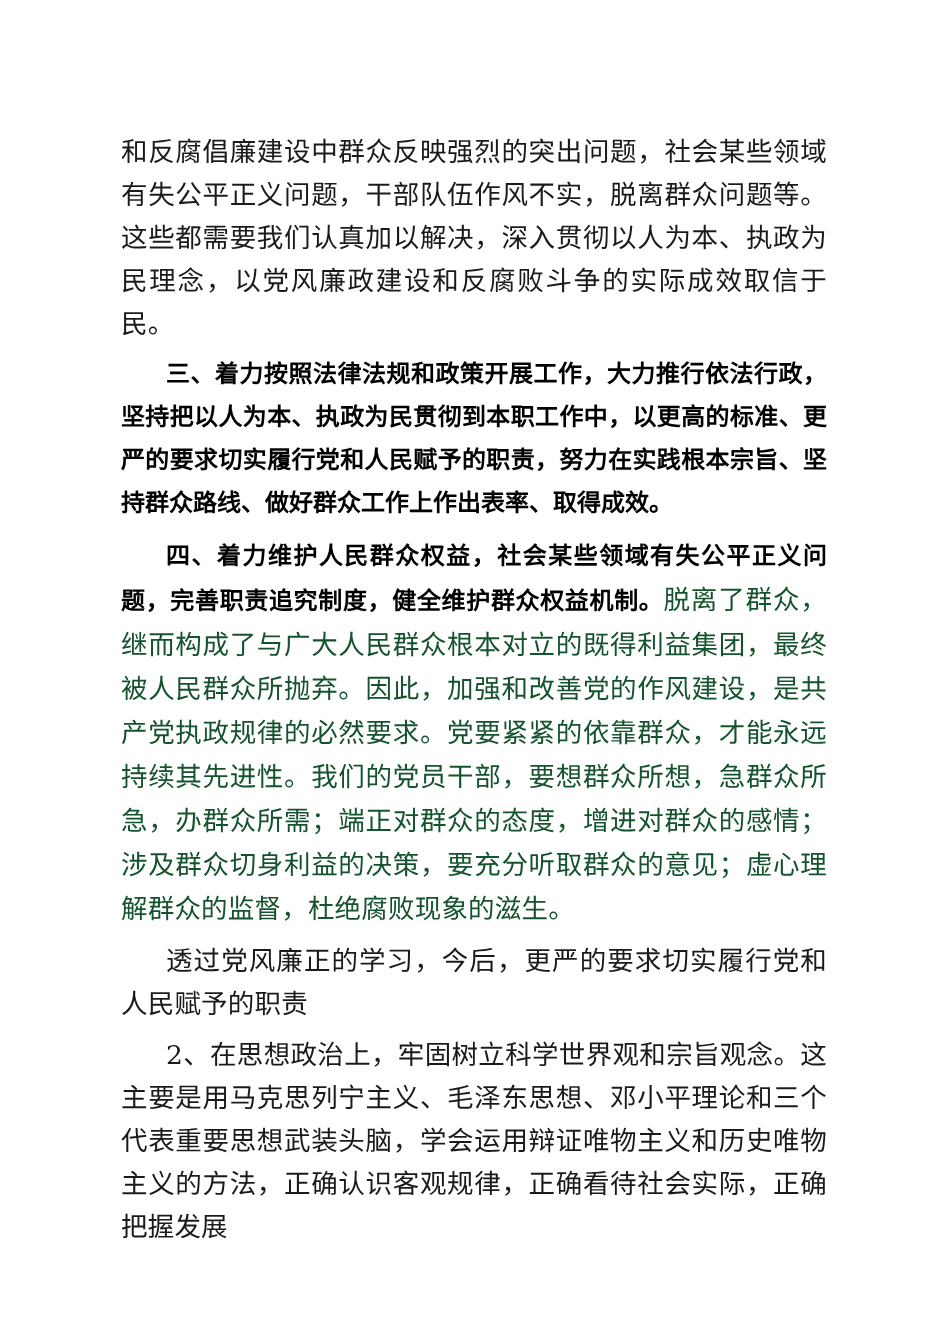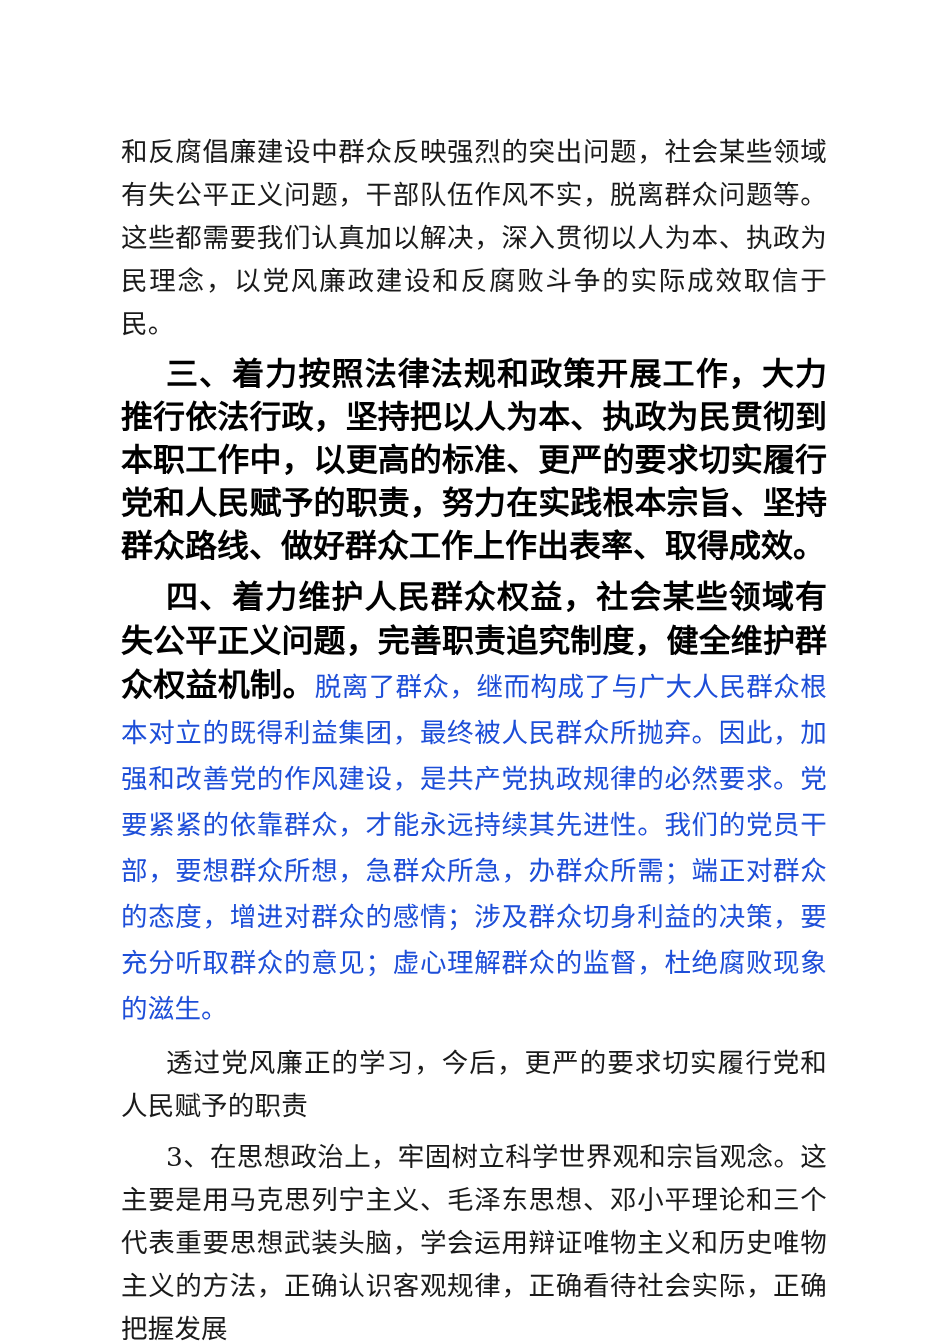--- a/index.html
+++ b/index.html
@@ -46,45 +46,45 @@
   }
 
   .para.no-indent {
     text-indent: 0;
   }
 
   
   .bold-run {
     font-family: "DejaVu Sans", "Liberation Sans", sans-serif;
     font-weight: 700;
-    font-size: 32px;
+    font-size: 24px;
     letter-spacing: 0;
     color: #000000;
   }
 
   
   .reg-run {
-    font-family: Liberation Mono, monospace;
+    font-family: Liberation Serif, serif;
     font-weight: 400;
-    color: #1d4ed8;
+    color: #14532d;
   }
 
   
   .para + .para { margin-top: 0; }
 </style>
 </head>
 <body>
 
 <div class="page">
   <div class="doc-body">
 
     <p class="para no-indent">和反腐倡廉建设中群众反映强烈的突出问题，社会某些领域有失公平正义问题，干部队伍作风不实，脱离群众问题等。这些都需要我们认真加以解决，深入贯彻以人为本、执政为民理念，以党风廉政建设和反腐败斗争的实际成效取信于民。</p>
 
     <p class="para indent bold-run">三、着力按照法律法规和政策开展工作，大力推行依法行政，坚持把以人为本、执政为民贯彻到本职工作中，以更高的标准、更严的要求切实履行党和人民赋予的职责，努力在实践根本宗旨、坚持群众路线、做好群众工作上作出表率、取得成效。</p>
 
     <p class="para indent"><span class="bold-run">四、着力维护人民群众权益，社会某些领域有失公平正义问题，完善职责追究制度，健全维护群众权益机制。</span><span class="reg-run">脱离了群众，继而构成了与广大人民群众根本对立的既得利益集团，最终被人民群众所抛弃。因此，加强和改善党的作风建设，是共产党执政规律的必然要求。党要紧紧的依靠群众，才能永远持续其先进性。我们的党员干部，要想群众所想，急群众所急，办群众所需；端正对群众的态度，增进对群众的感情；涉及群众切身利益的决策，要充分听取群众的意见；虚心理解群众的监督，杜绝腐败现象的滋生。</span></p>
 
     <p class="para indent">透过党风廉正的学习，今后，更严的要求切实履行党和人民赋予的职责</p>
 
-    <p class="para indent">3、在思想政治上，牢固树立科学世界观和宗旨观念。这主要是用马克思列宁主义、毛泽东思想、邓小平理论和三个代表重要思想武装头脑，学会运用辩证唯物主义和历史唯物主义的方法，正确认识客观规律，正确看待社会实际，正确把握发展</p>
+    <p class="para indent">2、在思想政治上，牢固树立科学世界观和宗旨观念。这主要是用马克思列宁主义、毛泽东思想、邓小平理论和三个代表重要思想武装头脑，学会运用辩证唯物主义和历史唯物主义的方法，正确认识客观规律，正确看待社会实际，正确把握发展</p>
 
   </div>
 </div>
 
 </body></html>

